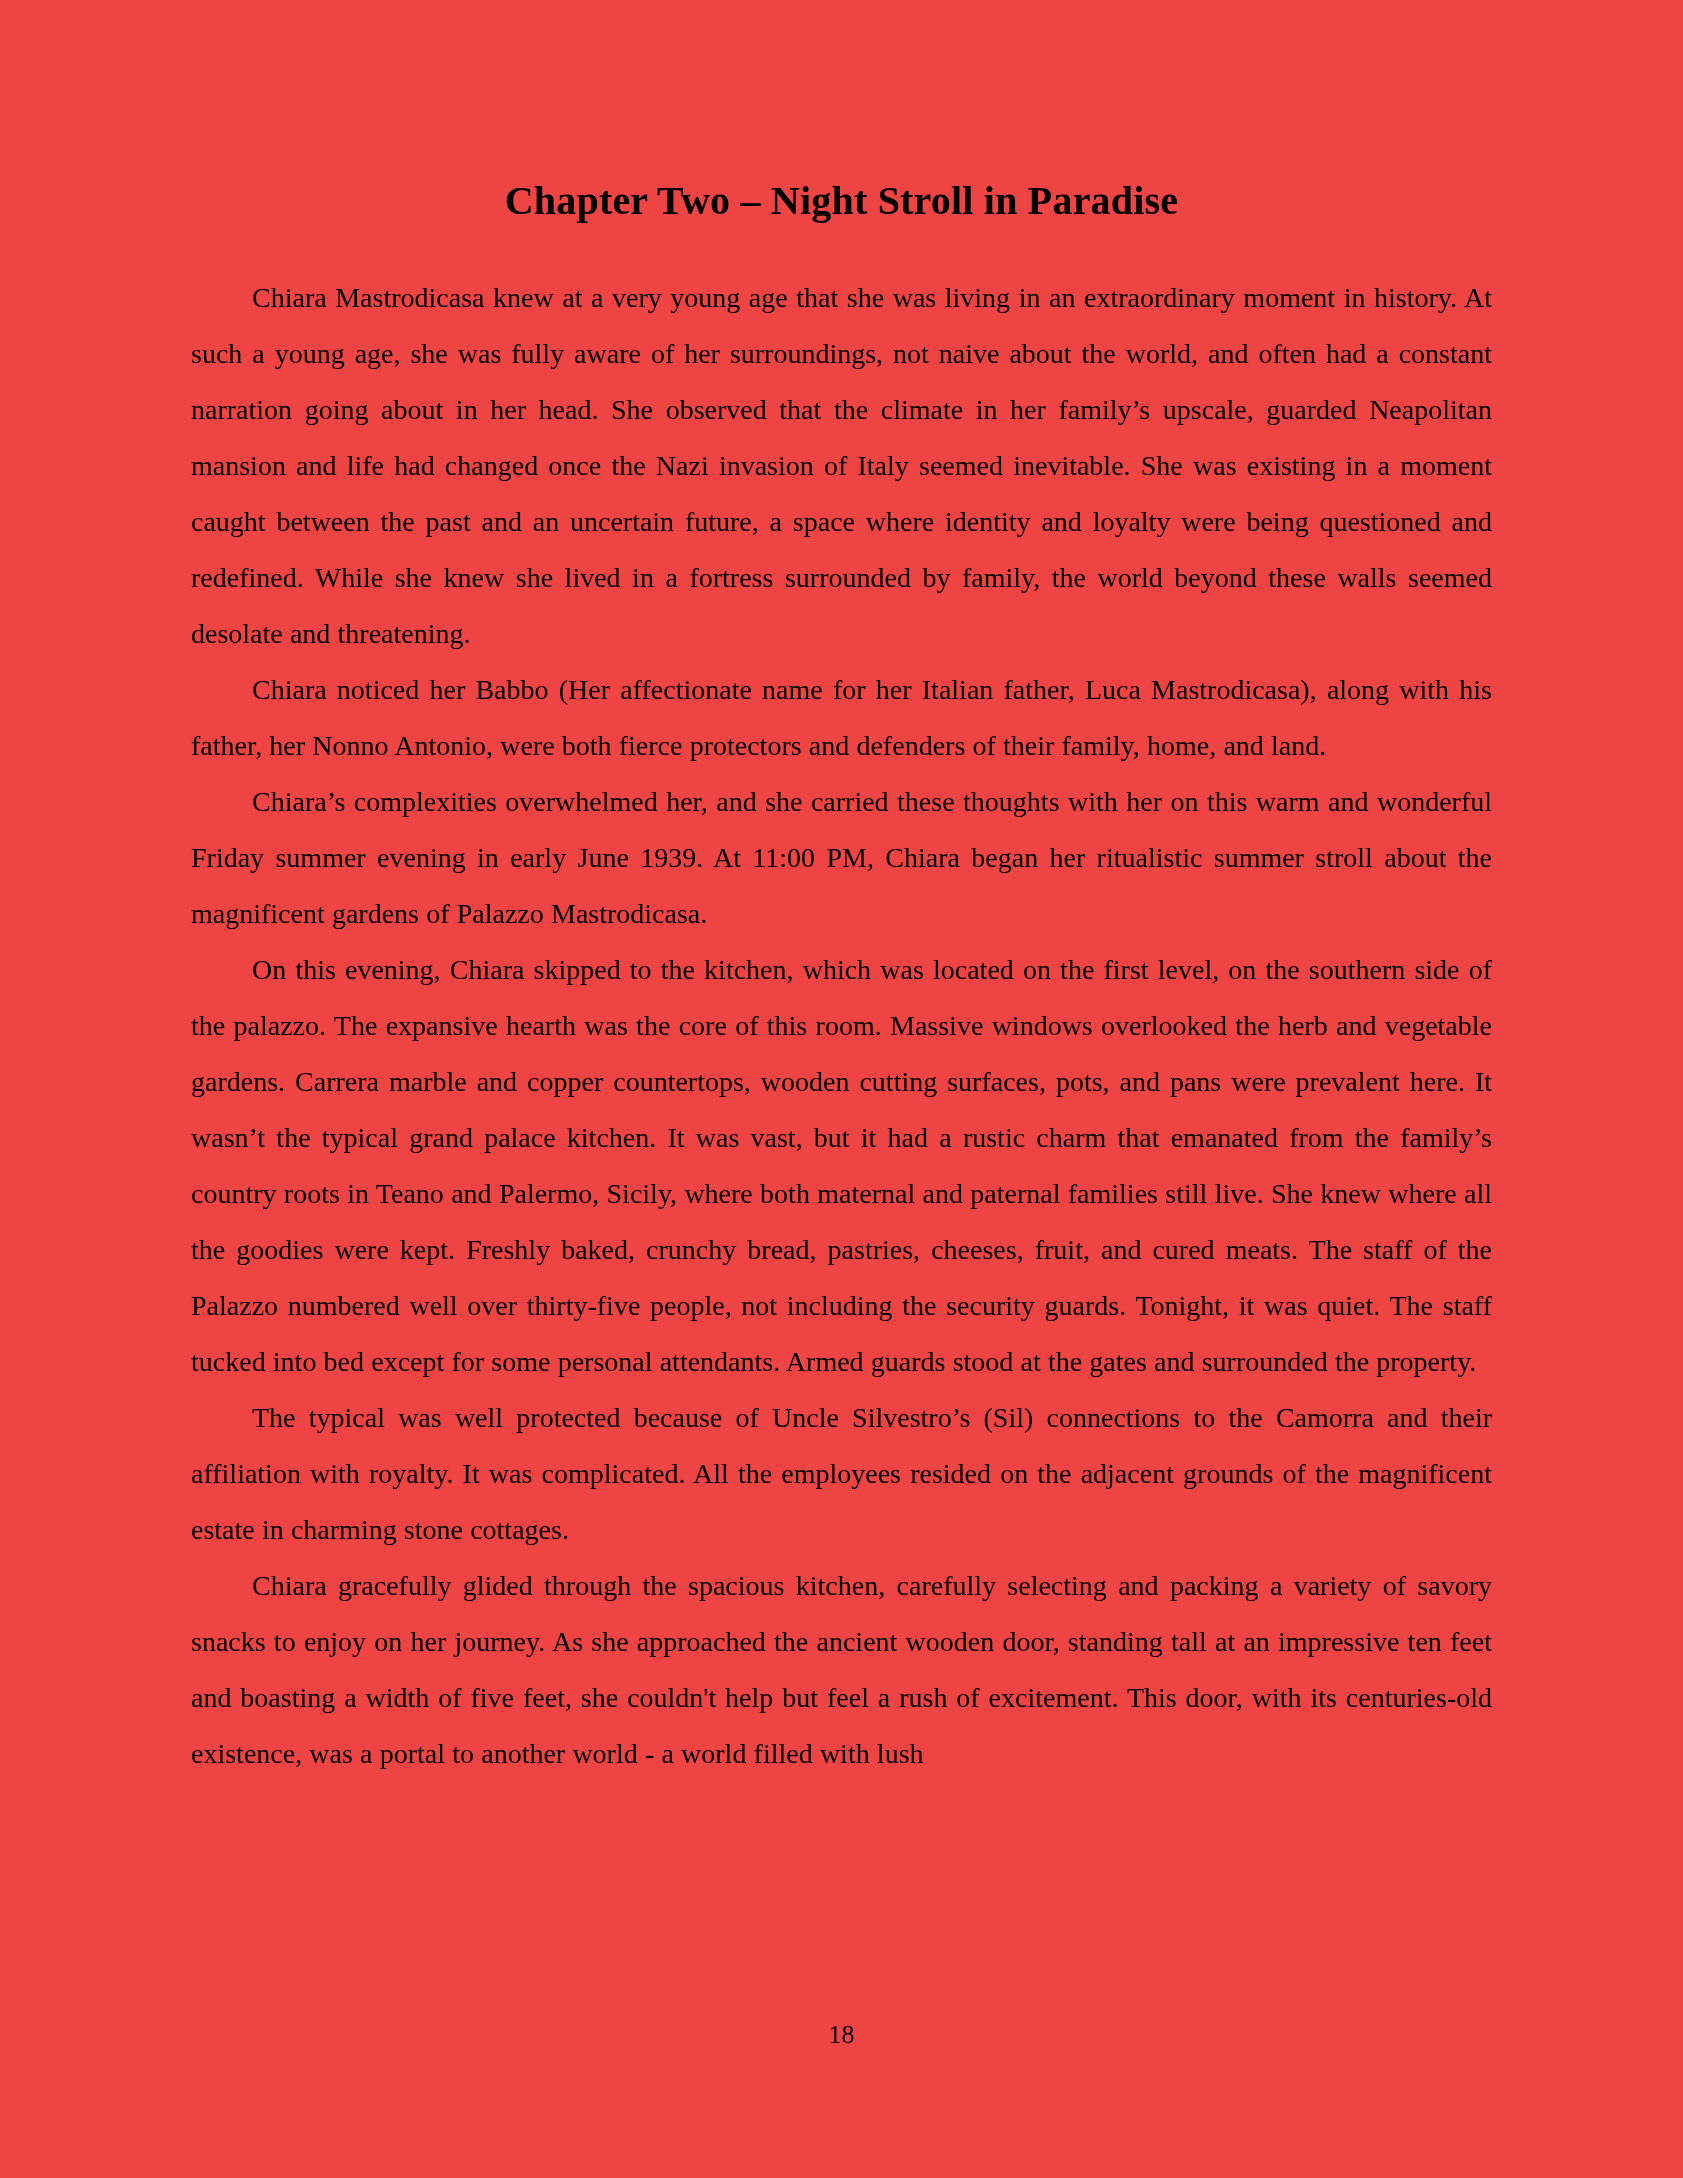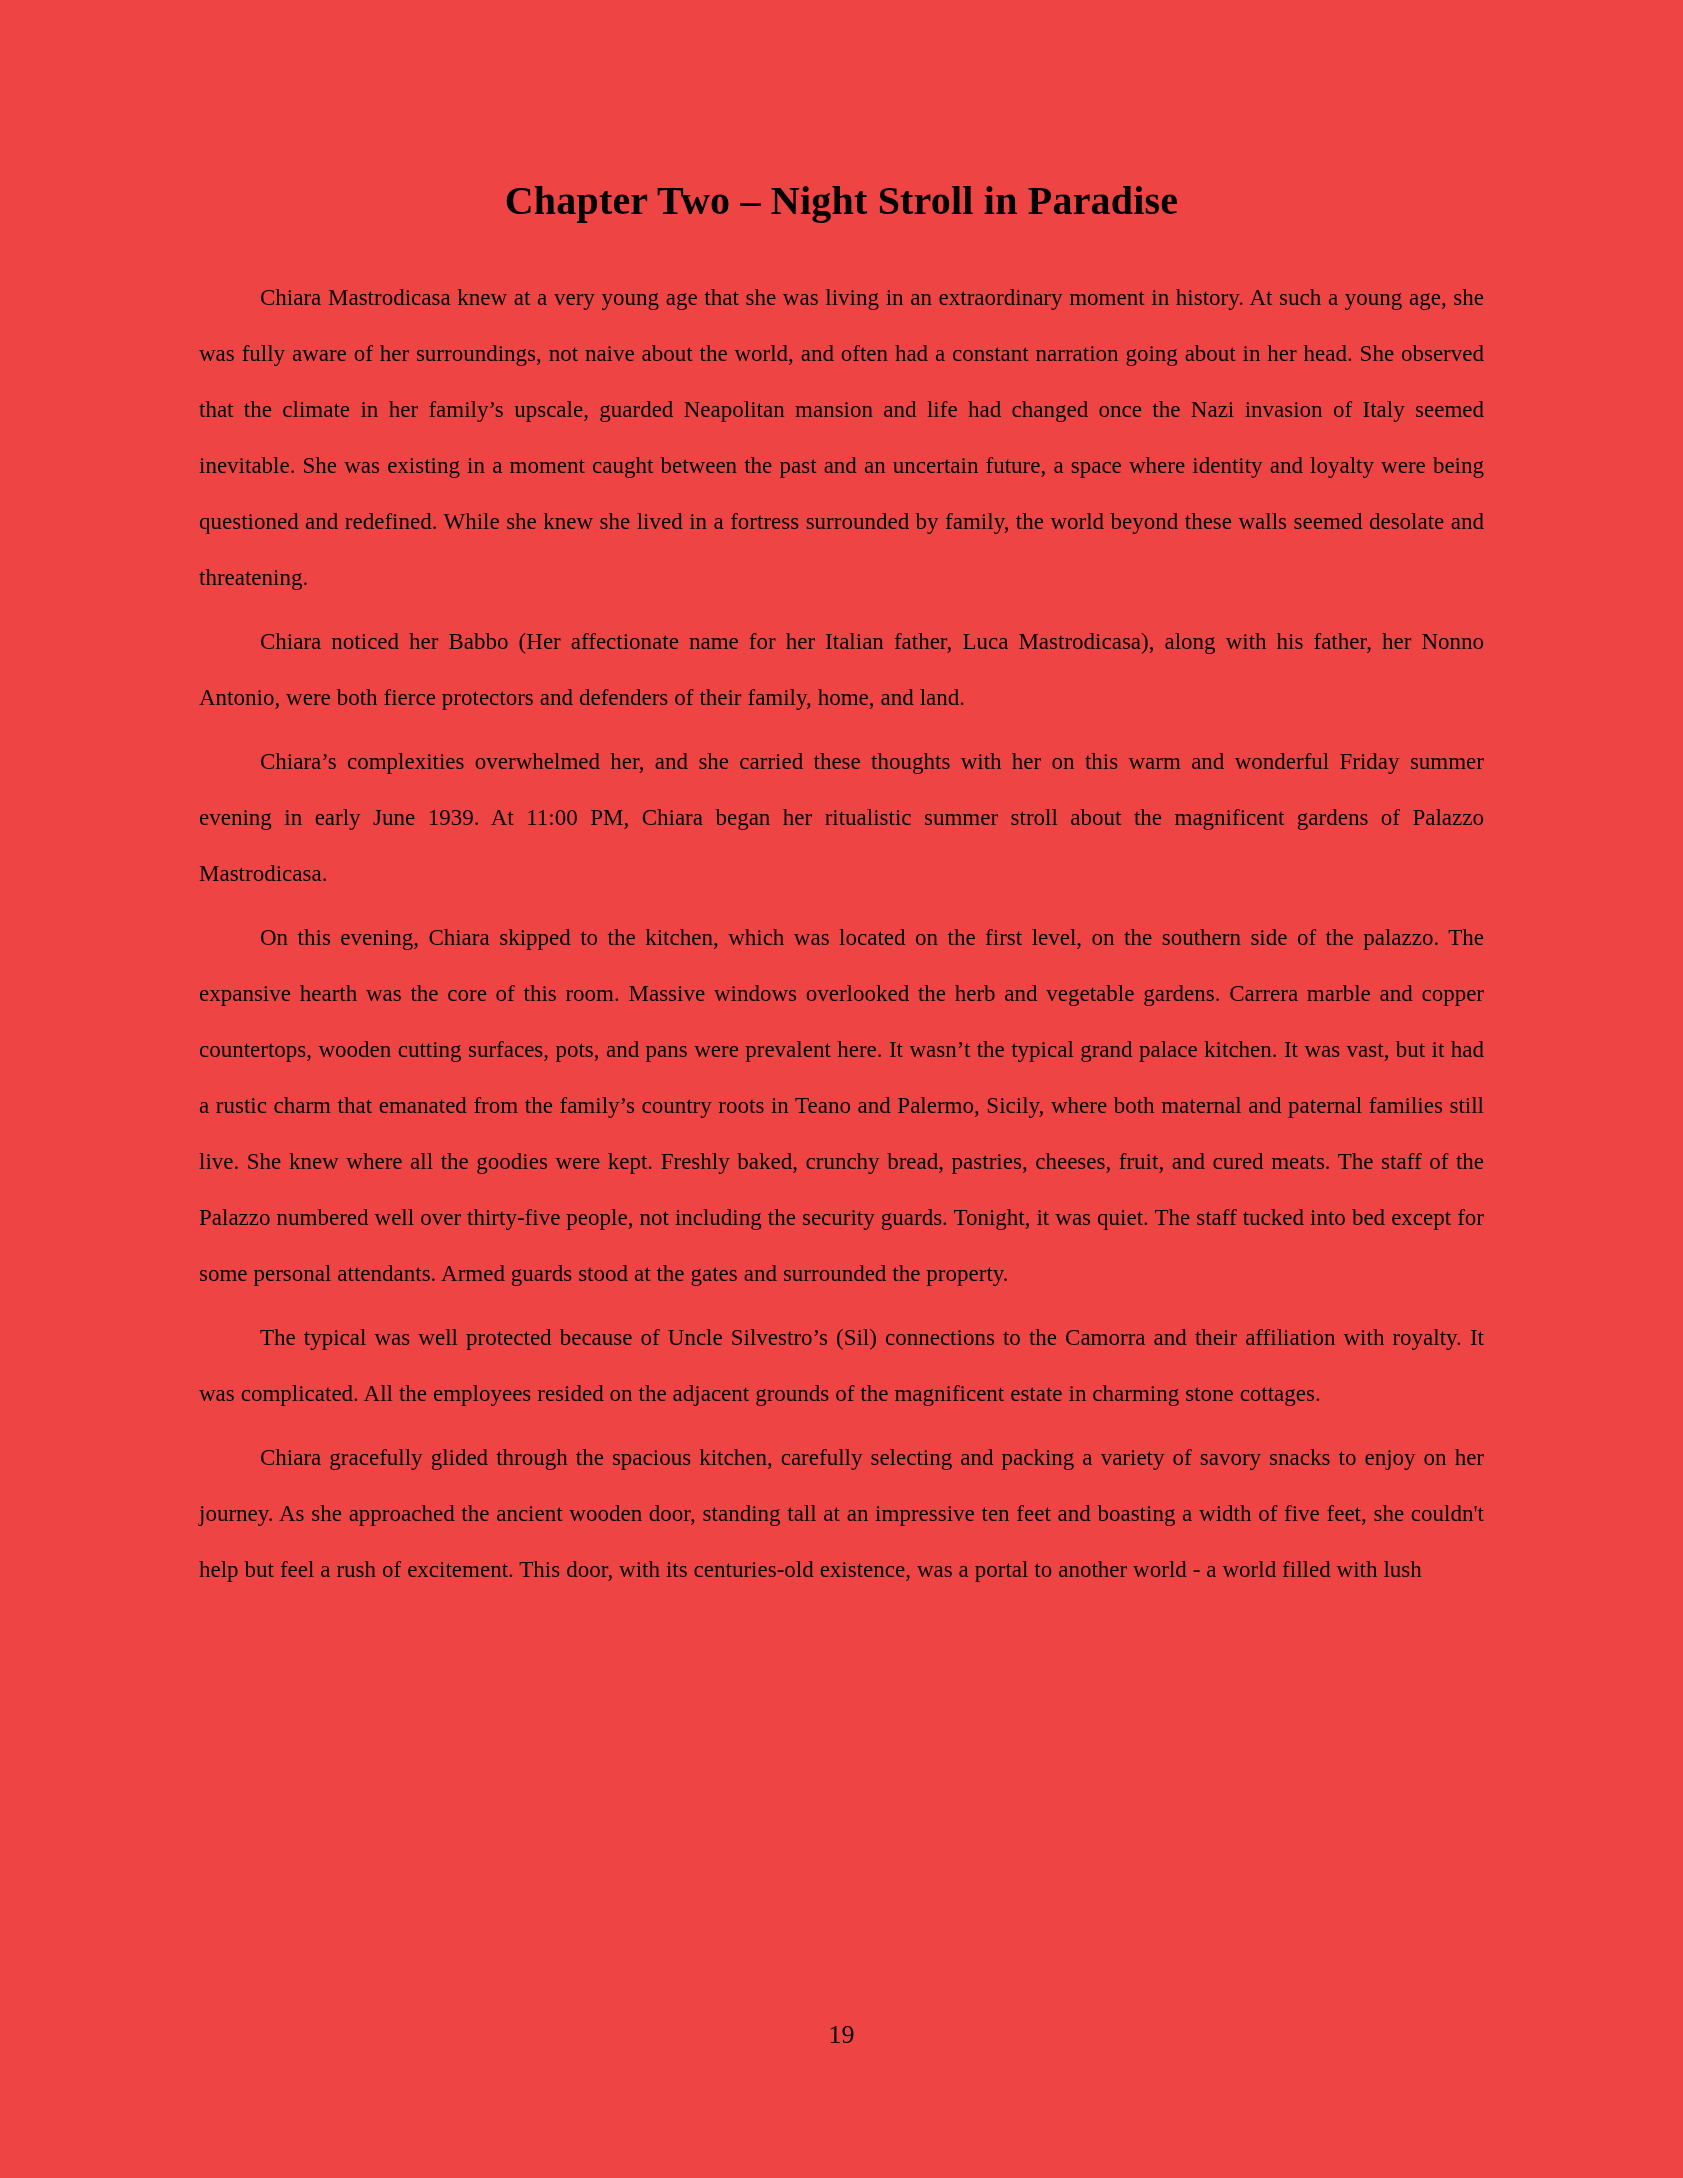--- a/index.html
+++ b/index.html
@@ -33,25 +33,25 @@
   .chapter-title {
     text-align: center;
     font-size: 40px;
     font-weight: bold;
     line-height: 1.25;
     margin: 0 0 44px 0;
     letter-spacing: 0.2px;
     font-family: "Liberation Serif", "DejaVu Serif", serif;
   }
   p.body-para {
-    font-size: 23px;
+    font-size: 28px;
     line-height: 56px;
     text-align: justify;
     text-justify: inter-word;
-    margin: 8px;
+    margin: 0;
     text-indent: 61px;
     -webkit-hyphens: none;
     hyphens: none;
     word-spacing: 0.2px;
   }
   .page-number {
     position: absolute;
     left: 0;
     right: 0;
     top: 2020px;
@@ -76,16 +76,16 @@
     <p class="body-para">Chiara’s complexities overwhelmed her, and she carried these thoughts with her on this warm and wonderful Friday summer evening in early June 1939. At 11:00 PM, Chiara began her ritualistic summer stroll about the magnificent gardens of Palazzo Mastrodicasa.</p>
 
     <p class="body-para">On this evening, Chiara skipped to the kitchen, which was located on the first level, on the southern side of the palazzo. The expansive hearth was the core of this room. Massive windows overlooked the herb and vegetable gardens. Carrera marble and copper countertops, wooden cutting surfaces, pots, and pans were prevalent here. It wasn’t the typical grand palace kitchen. It was vast, but it had a rustic charm that emanated from the family’s country roots in Teano and Palermo, Sicily, where both maternal and paternal families still live. She knew where all the goodies were kept. Freshly baked, crunchy bread, pastries, cheeses, fruit, and cured meats. The staff of the Palazzo numbered well over thirty-five people, not including the security guards. Tonight, it was quiet. The staff tucked into bed except for some personal attendants. Armed guards stood at the gates and surrounded the property.</p>
 
     <p class="body-para">The typical was well protected because of Uncle Silvestro’s (Sil) connections to the Camorra and their affiliation with royalty. It was complicated. All the employees resided on the adjacent grounds of the magnificent estate in charming stone cottages.</p>
 
     <p class="body-para"> Chiara gracefully glided through the spacious kitchen, carefully selecting and packing a variety of savory snacks to enjoy on her journey. As she approached the ancient wooden door, standing tall at an impressive ten feet and boasting a width of five feet, she couldn't help but feel a rush of excitement. This door, with its centuries-old existence, was a portal to another world - a world filled with lush</p>
 
   </div>
 
-  <div class="page-number">19</div>
+  <div class="page-number">18</div>
 
 </div>
 
 
 </body></html>

